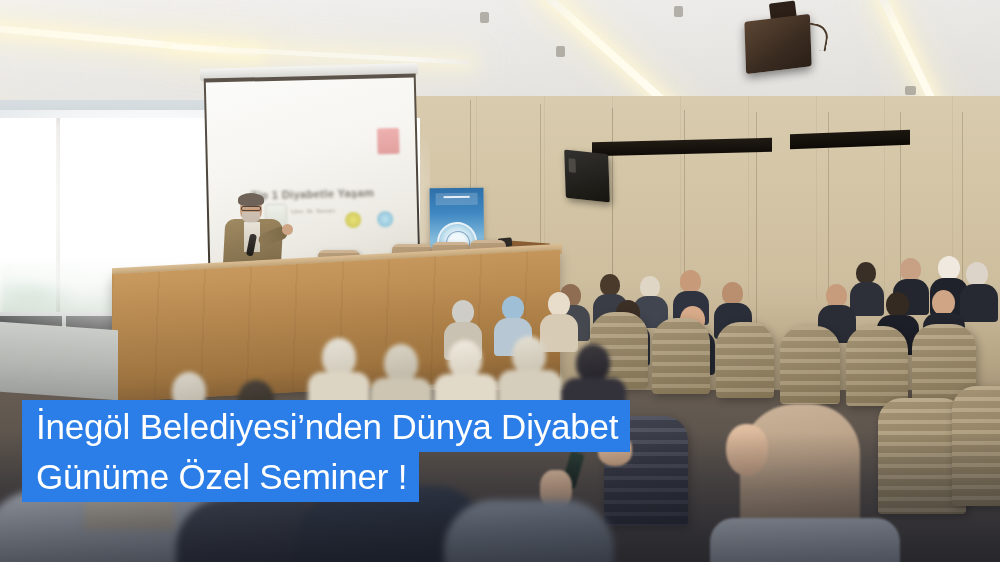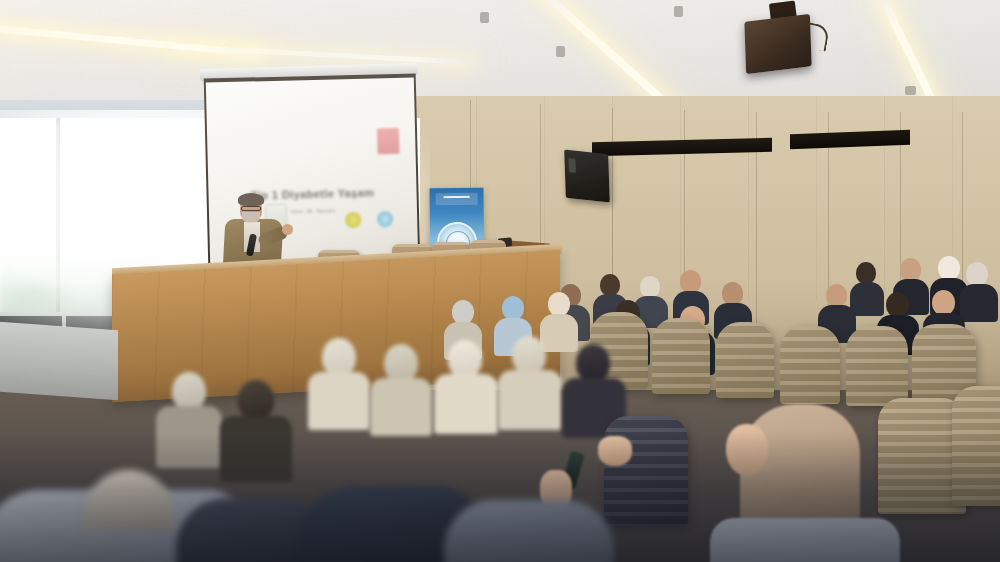--- a/index.html
+++ b/index.html
@@ -611,15 +611,17 @@
 
   <div class="fg-blur2" style="left:-20px;top:490px;width:260px;height:110px;background:linear-gradient(160deg,#cfd4dc,#8d94a0);border-radius:60px 30px 0 0;"></div>
   <div class="fg-blur2" style="left:176px;top:498px;width:150px;height:100px;background:linear-gradient(170deg,#4a4f5d,#23262f);border-radius:50px 40px 0 0;"></div>
   <div class="fg-blur2" style="left:296px;top:486px;width:190px;height:110px;background:linear-gradient(170deg,#3b4454,#1a1f29);border-radius:60px 50px 0 0;"></div>
   <div class="fg-blur2" style="left:444px;top:500px;width:170px;height:100px;background:linear-gradient(170deg,#9aa3b0,#5f6773);border-radius:50px 50px 0 0;"></div>
   <div class="fg-blur2" style="left:84px;top:470px;width:90px;height:60px;background:linear-gradient(170deg,#e5ddd0,#b6ab99);border-radius:45px 45px 0 0;"></div>
 
   <div class="bottom-dark"></div>
 
   <div class="headline">
+    <span class="hl-line one">İnegöl Belediyesi’nden Dünya Diyabet</span>
+    <span class="hl-line two">Günüme Özel Seminer !</span>
   </div>
 
 </div>
 
 </body></html>

